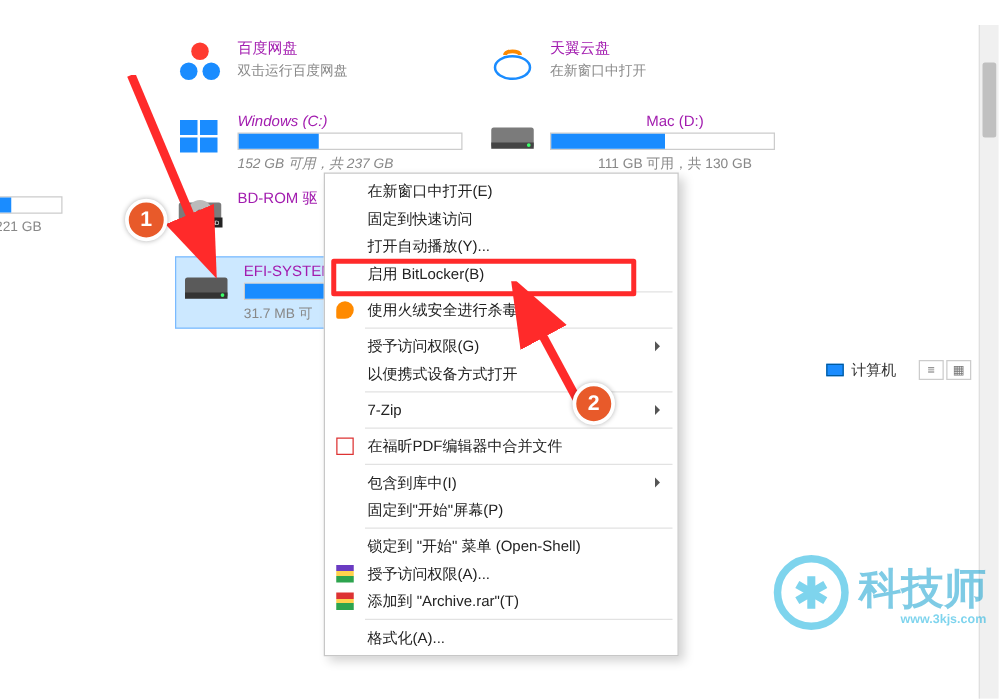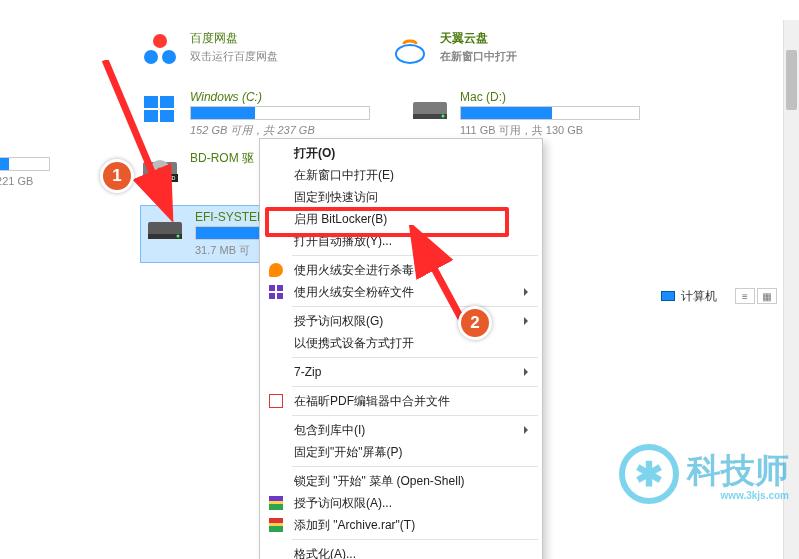--- a/index.html
+++ b/index.html
@@ -62,30 +62,30 @@
     gap: 10px;
     align-items: flex-start;
     width: 250px;
   }
   .item .icon {
     width: 40px; height: 40px;
     flex-shrink: 0;
     display:flex;align-items:center;justify-content:center;
   }
   .item .texts { flex: 1; }
-  .item .title { font-size: 12px; color:#4d7c0f; margin-bottom: 2px; }
+  .item .title { font-size: 12px; color:#a21caf; margin-bottom: 2px; }
   .item .sub   { font-size: 11px; color:#888; }
   .item .bar   { width: 180px; height: 14px; border: 1px solid #ccc; margin-top: 2px; margin-bottom: 3px; position:relative; background:#fff;}
   .item .bar .fill { position:absolute; left:0; top:0; bottom:0; background:#1a8cff; }
 
   
   .pos-baidu   { top: 0;   left: 140px; }
-  .pos-tianyi  { top: 0;   left: 390px; font-weight: bold; }
+  .pos-tianyi  { top: 0;   left: 390px; }
   .pos-winc    { top: 60px; left: 140px; font-style: italic; }
-  .pos-macd    { top: 60px; left: 410px; }
+  .pos-macd    { top: 60px; left: 390px; text-align: center; }
   .pos-bdrom   { top: 120px; left: 140px; }
   .pos-cut-left{ top: 125px; left: -40px; width:130px;}
   .pos-efi     { top: 175px; left: 140px; }
 
   .pos-efi.selected {
     background:#cce8ff;
     border:1px solid #7abaff;
     padding:4px;
   }
 
@@ -324,48 +324,38 @@
 <div class="status-footer">
   <span class="mini-icon"></span>
   <span>计算机</span>
   <div class="view-toggles">
     <span>≡</span>
     <span>▦</span>
   </div>
 </div>
 
 <div class="context-menu">
-  <div class="mi bold">
-      <span>打开(O)</span>
-    </div>
   <div class="mi">
       <span>在新窗口中打开(E)</span>
     </div>
   <div class="mi">
       <span>固定到快速访问</span>
     </div>
   <div class="mi">
+      <span>打开自动播放(Y)...</span>
+    </div>
+  <div class="mi">
       <span>启用 BitLocker(B)</span>
-    </div>
-  <div class="mi">
-      <span>打开自动播放(Y)...</span>
     </div>
   <div class="sep"></div>
   <div class="mi">
     <span class="mi-icon">
         <span class="shield"></span>
       </span>
     <span>使用火绒安全进行杀毒</span>
-  </div>
-  <div class="mi">
-    <span class="mi-icon">
-        <span class="grid4"></span>
-      </span>
-    <span>使用火绒安全粉碎文件</span>
-    <span class="arrow"></span>
   </div>
   <div class="sep"></div>
   <div class="mi">
     <span>授予访问权限(G)</span>
     <span class="arrow"></span>
   </div>
   <div class="mi">
       <span>以便携式设备方式打开</span>
     </div>
   <div class="sep"></div>

